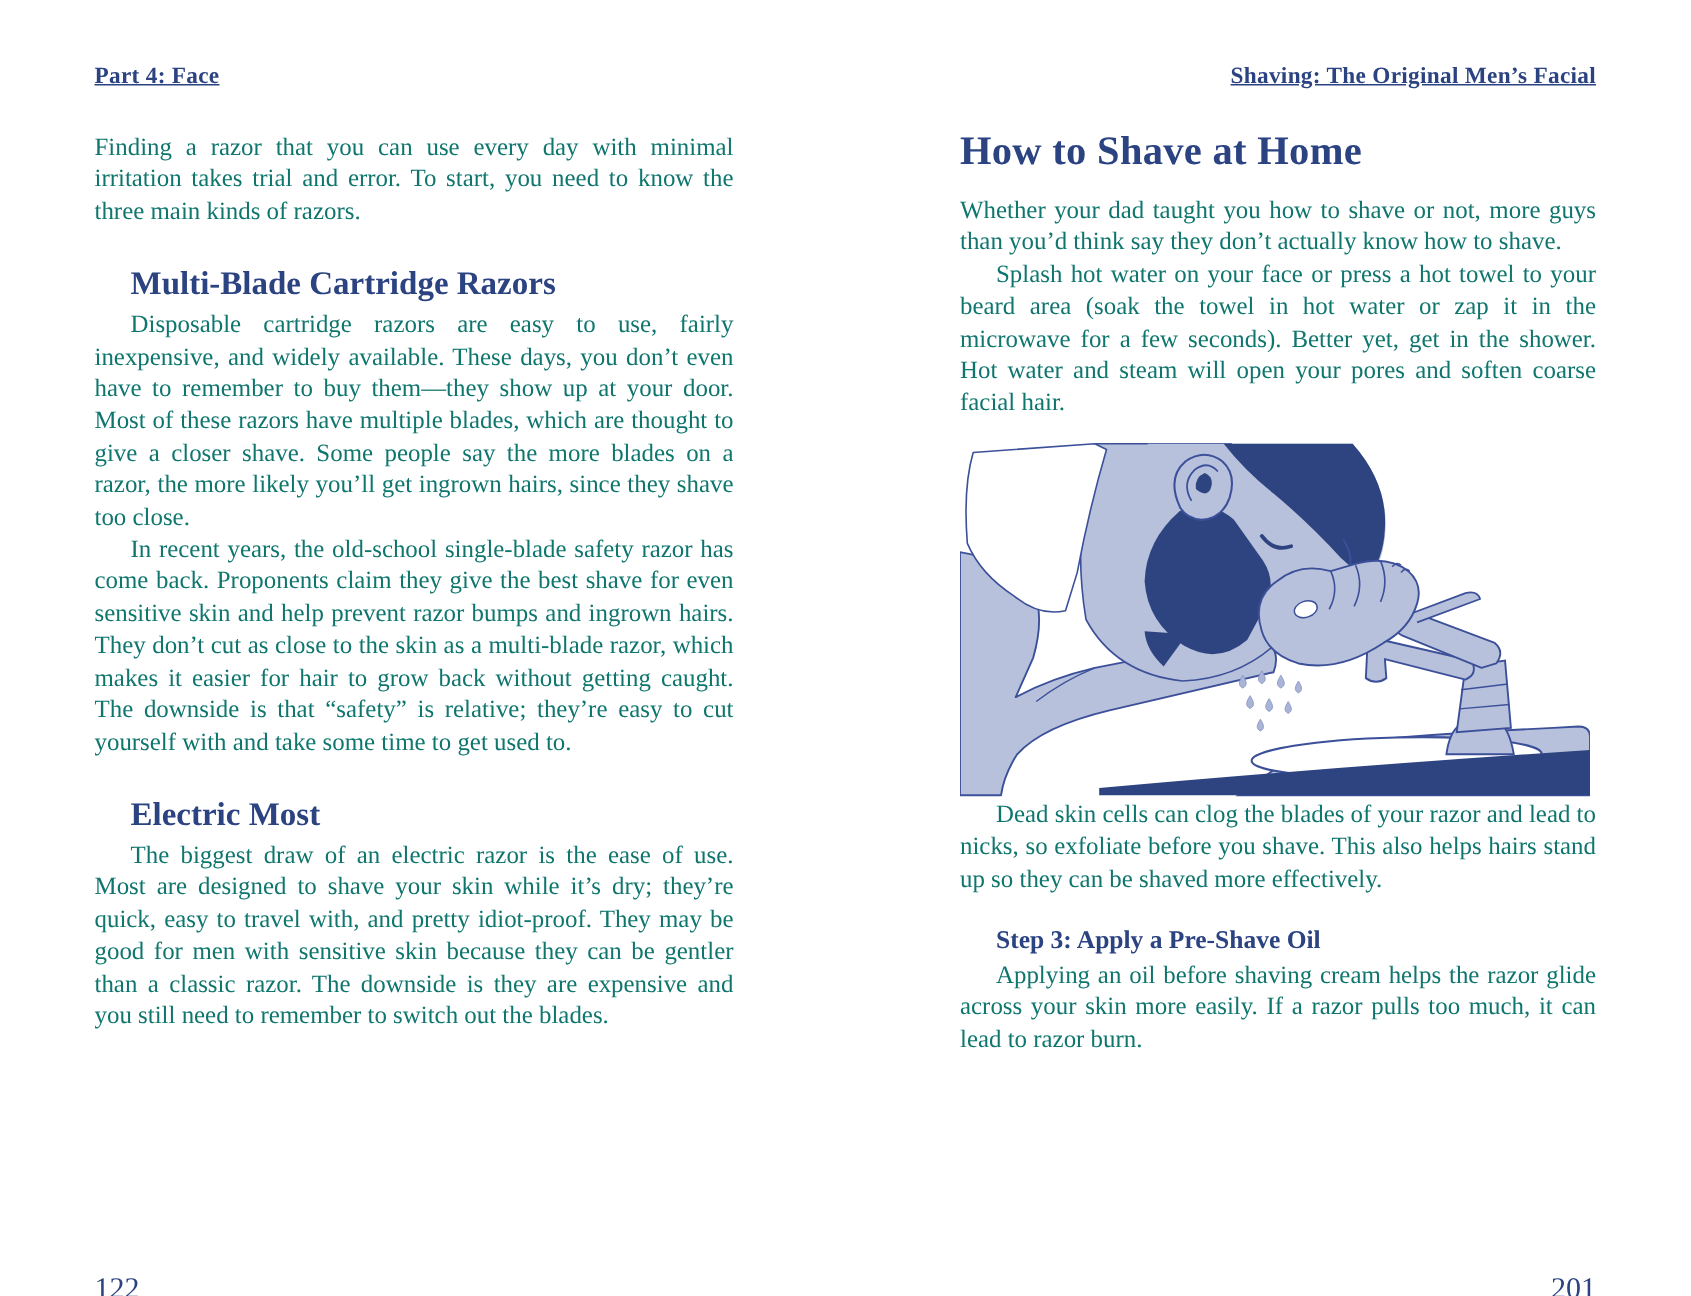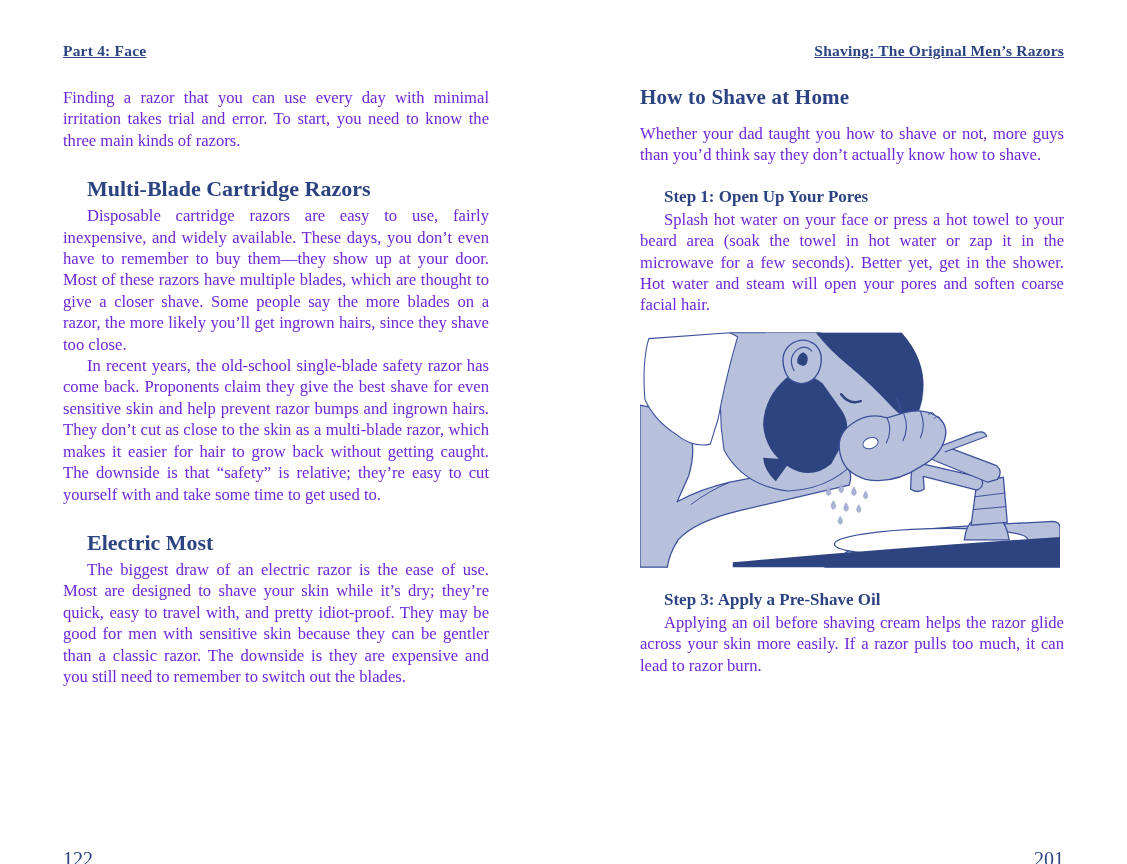--- a/index.html
+++ b/index.html
@@ -19,41 +19,41 @@
     color: #2c4382;
     letter-spacing: 0.2px;
     text-decoration: underline;
   }
   .running-head.right { text-align: right; }
 
   .body-text {
     font-size: 16.6px;
     line-height: 21.4px;
     text-align: justify;
-    color: #6d28d9;
+    color: #0f766e;
   }
   .intro-left { margin-top: 27px; }
   .intro-right { margin-top: 13px; }
 
   .section-heading {
     font-size: 22px;
     font-weight: bold;
     color: #2c4382;
     margin: 25px 0 3px 24px;
   }
   .step-heading {
     font-size: 17px;
     font-weight: bold;
     color: #2c4382;
     margin: 21px 0 2px 24px;
   }
   .indent { text-indent: 24px; }
 
   .page-title {
-    font-size: 21px;
+    font-size: 27px;
     font-weight: bold;
     color: #2c4382;
     margin-top: 25px;
     letter-spacing: 0.2px;
   }
 
   .page-number {
     position: absolute;
     top: 848px;
     font-size: 20px;
@@ -84,27 +84,26 @@
 
   <p class="body-text indent">In recent years, the old-school single-blade safety razor has come back. Proponents claim they give the best shave for even sensitive skin and help prevent razor bumps and ingrown hairs. They don’t cut as close to the skin as a multi-blade razor, which makes it easier for hair to grow back without getting caught. The downside is that “safety” is relative; they’re easy to cut yourself with and take some time to get used to.</p>
 
   <h3 class="section-heading">Electric Most</h3>
   <p class="body-text indent">The biggest draw of an electric razor is the ease of use. Most are designed to shave your skin while it’s dry; they’re quick, easy to travel with, and pretty idiot-proof. They may be good for men with sensitive skin because they can be gentler than a classic razor. The downside is they are expensive and you still need to remember to switch out the blades.</p>
 </div>
 
 <div class="page-number left">122</div>
 
 <div class="col col-right">
-  <div class="running-head right">Shaving: The Original Men’s Razors</div>
+  <div class="running-head right">Shaving: The Original Men’s Facial</div>
 
   <h1 class="page-title">How to Shave at Home</h1>
 
   <p class="body-text intro-right">Whether your dad taught you how to shave or not, more guys than you’d think say they don’t actually know how to shave.</p>
 
-  <h3 class="step-heading">Step 1: Open Up Your Pores</h3>
   <p class="body-text indent">Splash hot water on your face or press a hot towel to your beard area (soak the towel in hot water or zap it in the microwave for a few seconds). Better yet, get in the shower. Hot water and steam will open your pores and soften coarse facial hair.</p>
 
   <div class="illustration">
     <svg viewBox="0 0 430 240" preserveAspectRatio="xMidYMid meet">
 
       <g>
         <path d="M190,240 L236,207 Q300,199 405,194 L422,193 Q430,193 430,200 L430,240 Z" fill="#b8c1dc" stroke="#3c509a" stroke-width="1.3"></path>
         <ellipse cx="298" cy="214" rx="99" ry="13.5" fill="#ffffff" stroke="#3c509a" stroke-width="1.4" transform="rotate(-1.4 298 214)"></ellipse>
         <path d="M95,235 Q250,221 430,209 L430,240 L95,240 Z" fill="#2e4480"></path>
       </g>
@@ -165,18 +164,19 @@
         <path d="M219,158 c-2.6,4.2 -3.6,6.8 0,8.8 c3.6,-2 2.6,-4.6 0,-8.8 Z"></path>
         <path d="M231,162 c-2.4,3.9 -3.3,6.3 0,8.1 c3.3,-1.8 2.4,-4.2 0,-8.1 Z"></path>
         <path d="M198,172 c-2.6,4.2 -3.6,6.8 0,8.8 c3.6,-2 2.6,-4.6 0,-8.8 Z"></path>
         <path d="M211,174 c-2.6,4.2 -3.6,6.8 0,8.8 c3.6,-2 2.6,-4.6 0,-8.8 Z"></path>
         <path d="M224,176 c-2.4,3.9 -3.3,6.3 0,8.1 c3.3,-1.8 2.4,-4.2 0,-8.1 Z"></path>
         <path d="M205,188 c-2.4,3.9 -3.3,6.3 0,8.1 c3.3,-1.8 2.4,-4.2 0,-8.1 Z"></path>
       </g>
     </svg>
   </div>
 
+  <p class="body-text indent">Dead skin cells can clog the blades of your razor and lead to nicks, so exfoliate before you shave. This also helps hairs stand up so they can be shaved more effectively.</p>
 
   <h3 class="step-heading">Step 3: Apply a Pre-Shave Oil</h3>
   <p class="body-text indent">Applying an oil before shaving cream helps the razor glide across your skin more easily. If a razor pulls too much, it can lead to razor burn.</p>
 </div>
 
 <div class="page-number right">201</div>
 
 </body></html>

